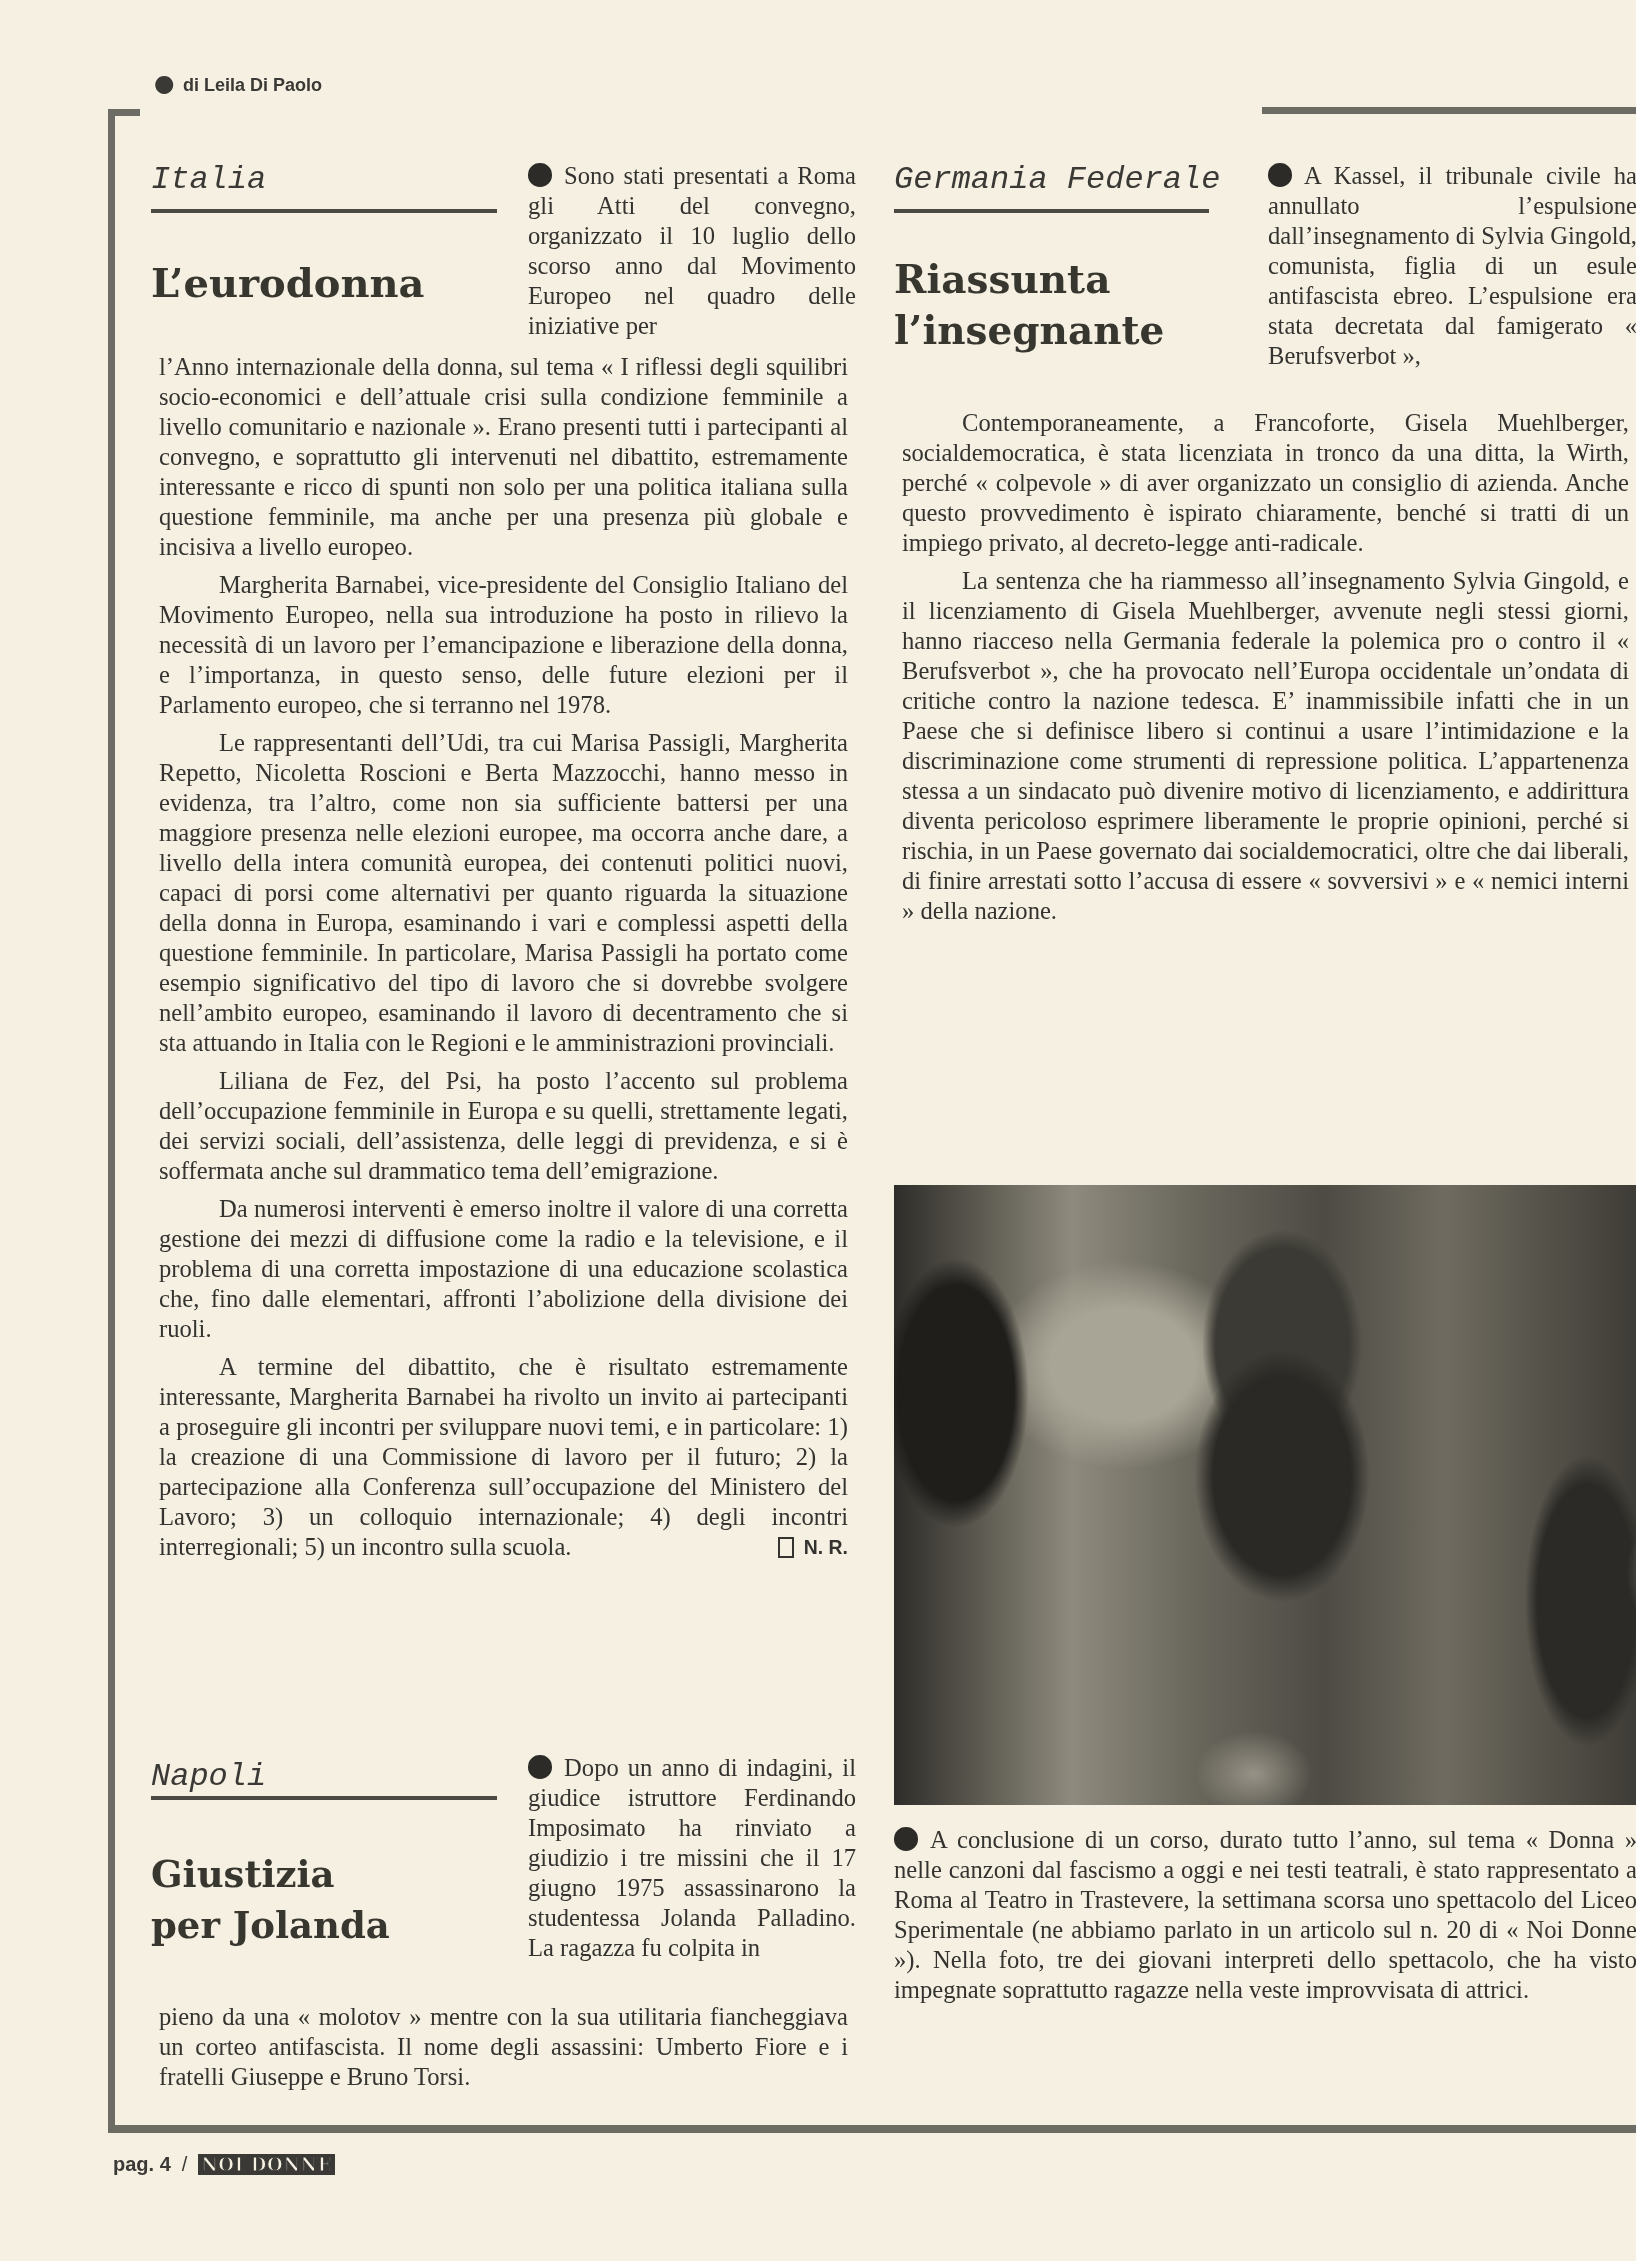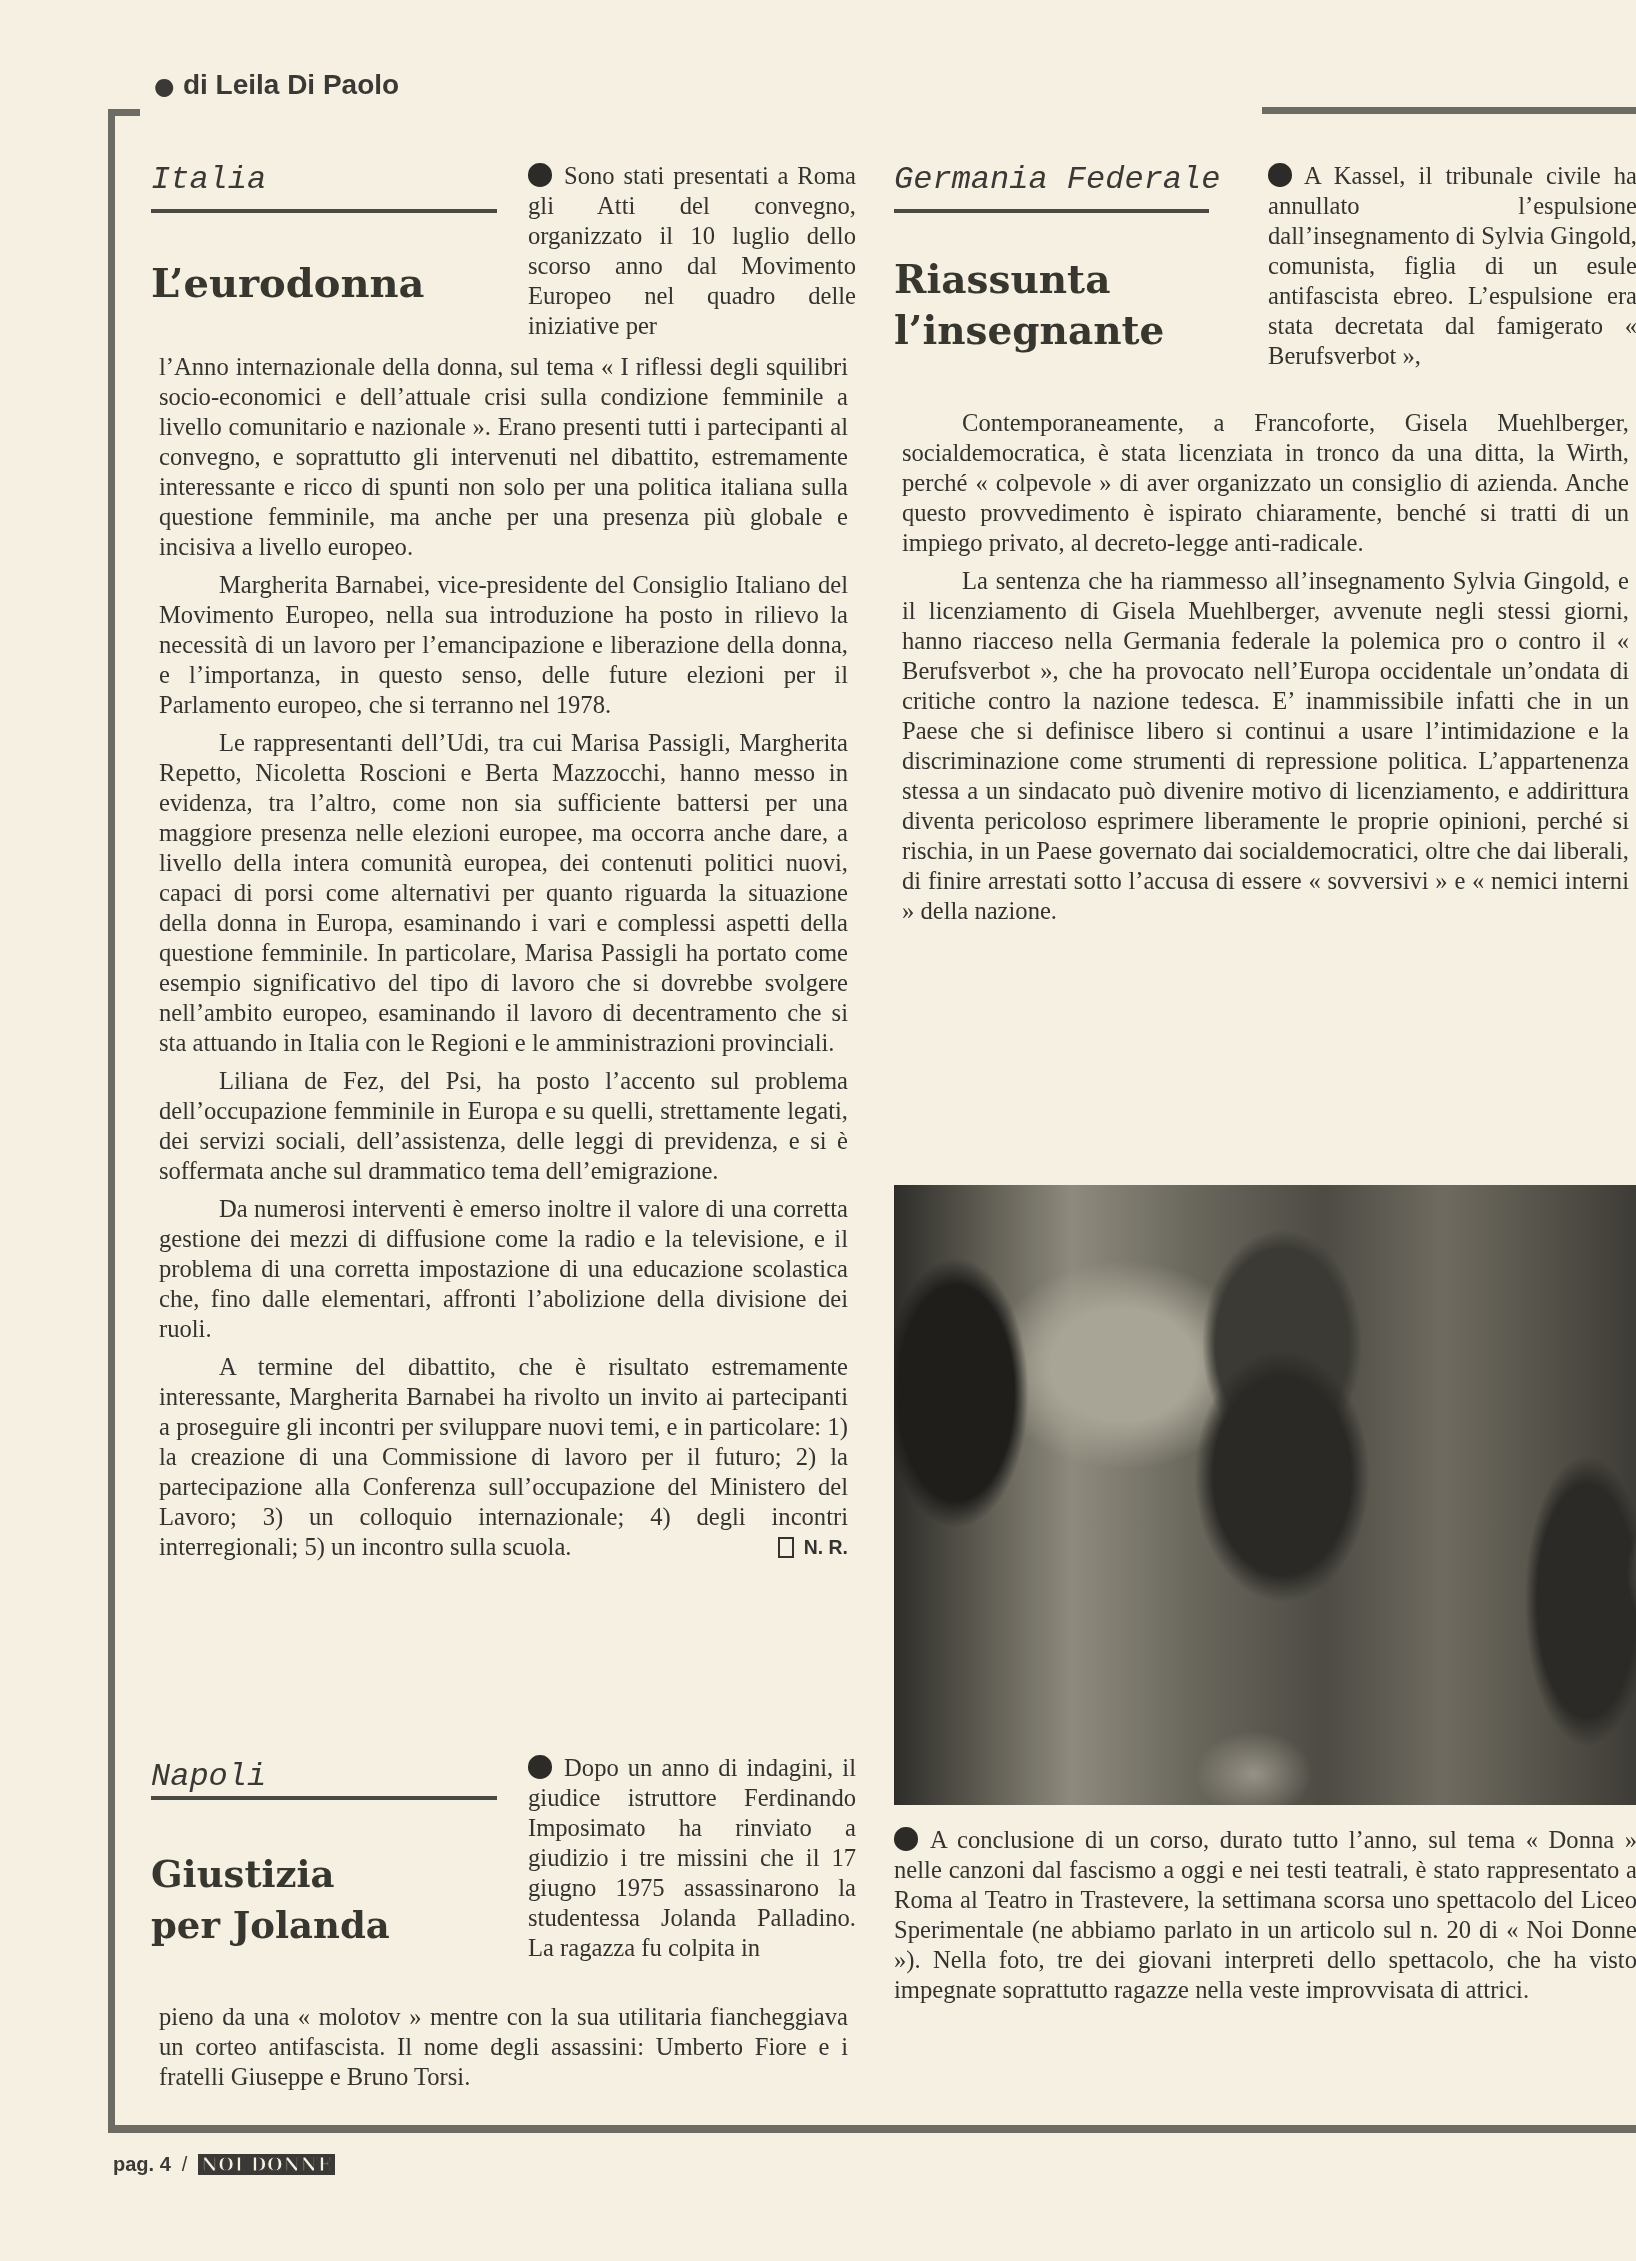--- a/index.html
+++ b/index.html
@@ -19,21 +19,21 @@
     display: flex; align-items: baseline; white-space: nowrap;
   }
   .masthead-title {
     font-family: "DejaVu Serif", serif; font-weight: bold;
     font-size: 48px; letter-spacing: 0.7px; color: #3a3935;
     transform: scaleY(1.0);
   }
   .masthead-dot { font-size: 23.6px; margin: 0 8.3px 0 7px; color: #3a3935; }
   .masthead-author {
     font-family: "Liberation Sans", sans-serif; font-weight: bold;
-    font-size: 28px; color: #3a3935;
+    font-size: 18px; color: #3a3935;
   }
 
   .section-label {
     position: absolute; font-style: italic; font-size: 32px; color: #3a3935;
     font-family: Liberation Mono, monospace;
   }
   .section-rule { position: absolute; height: 3.5px; background: #4a4944; }
   .headline {
     position: absolute; font-family: "DejaVu Serif", serif; font-weight: bold;
     font-size: 37px; line-height: 51px; color: #37362f; margin-top: 12px;

